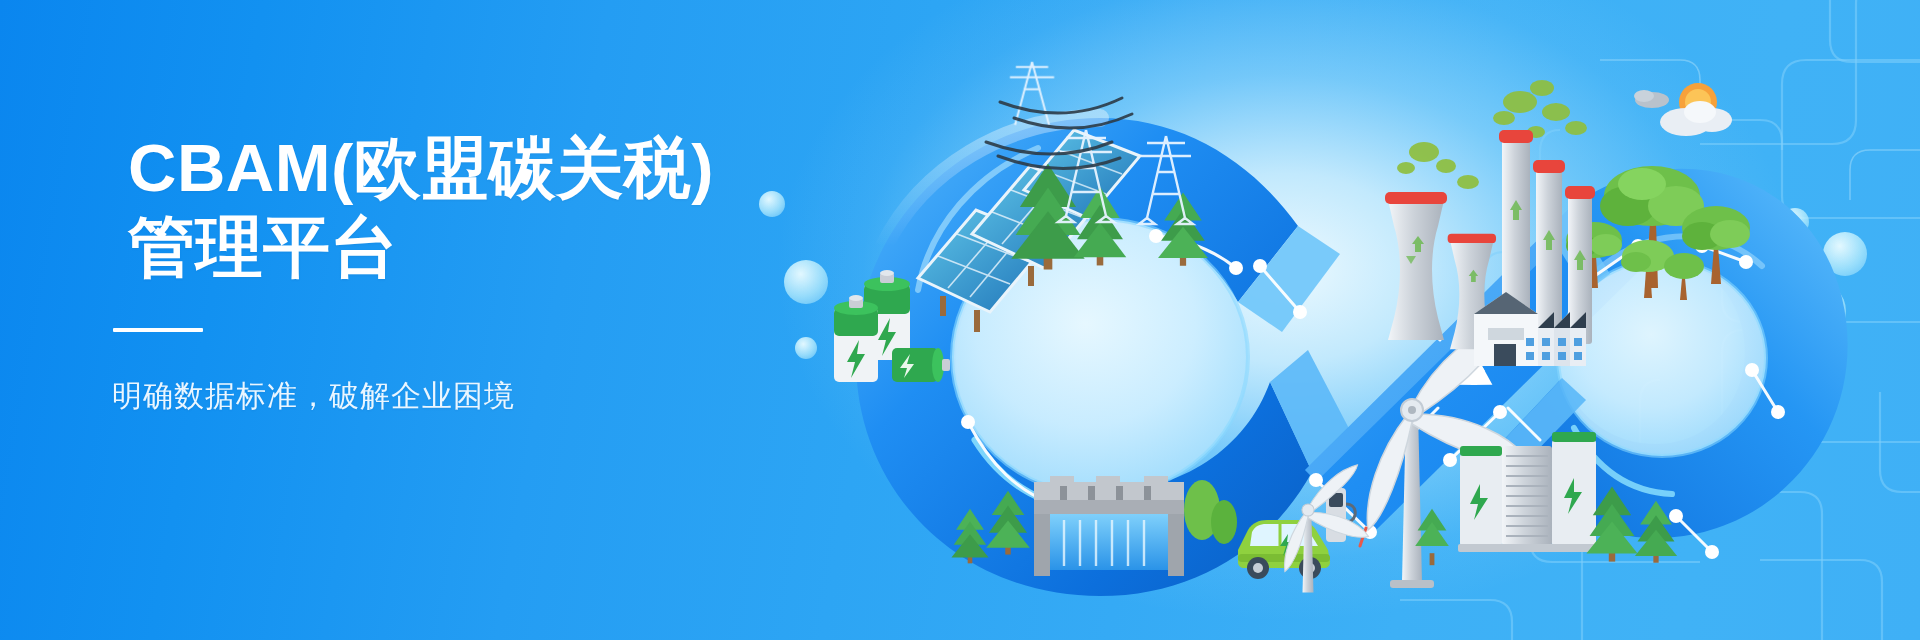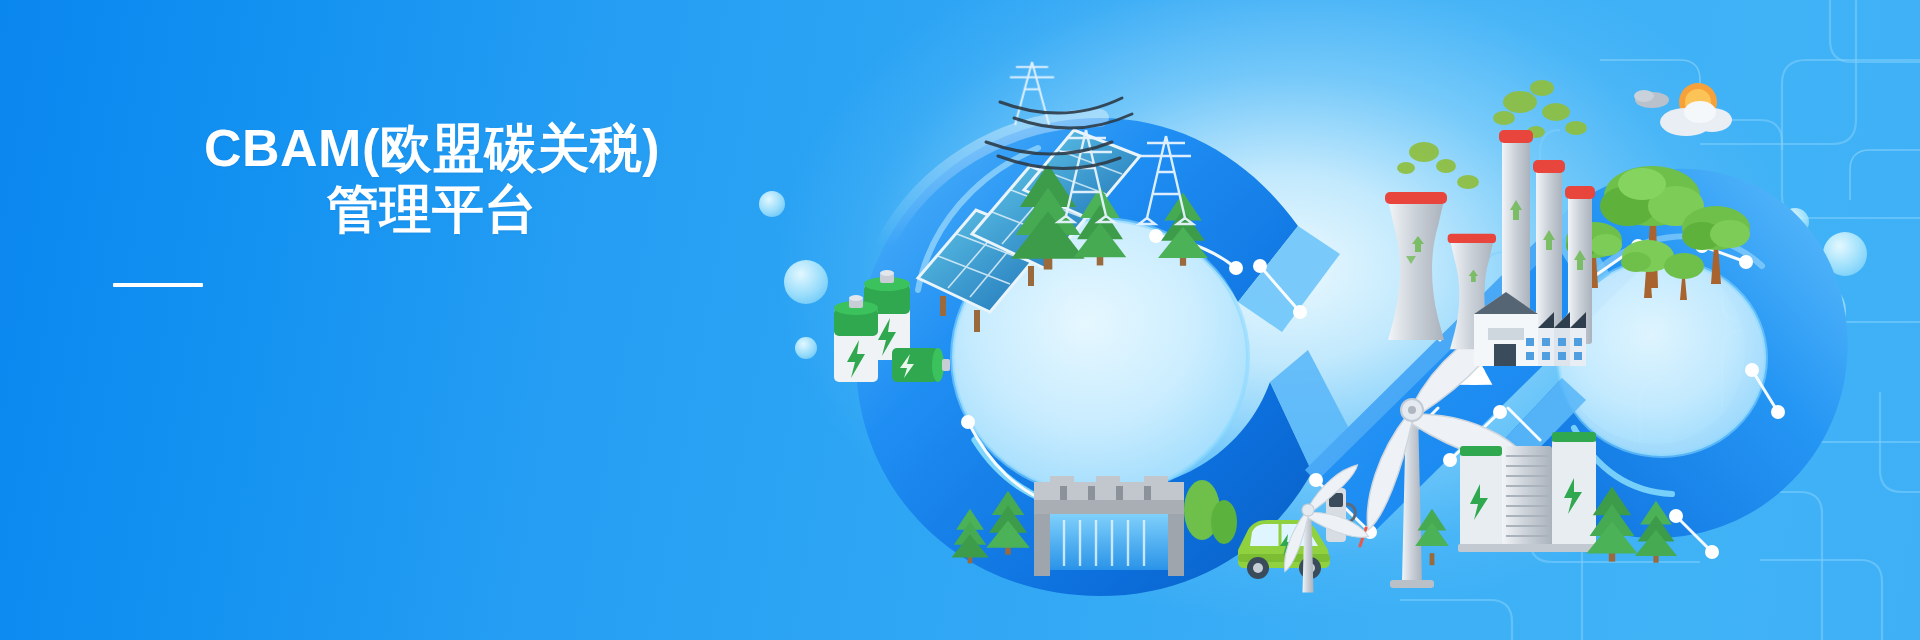--- a/index.html
+++ b/index.html
@@ -52,28 +52,27 @@
 
   
   .copy {
     position: absolute;
     left: 112px;
     top: 112px;
     width: 640px;
   }
   .title {
     color: #ffffff;
-    font-size: 52px;
+    font-size: 67px;
     font-weight: bold;
     line-height: 1.18;
     letter-spacing: 0.5px;
-    margin: 6px;
+    margin: 16px;
     text-shadow: 0 1px 2px rgba(0,70,140,0.10);
     white-space: pre-line;
-    text-align: center;
   }
   .rule {
     width: 90px;
     height: 4px;
     background: #ffffff;
     margin: 42px 0 0 1px;
     border-radius: 1px;
   }
   .subtitle {
     color: #eaf6ff;
@@ -633,15 +632,16 @@
         </g>
       </g>
 
     </svg>
   </div>
 
   <div class="copy">
     <h1 class="title">CBAM(欧盟碳关税)
 管理平台</h1>
     <div class="rule"></div>
+    <p class="subtitle">明确数据标准，破解企业困境</p>
   </div>
 
 </div>
 
 </body></html>

